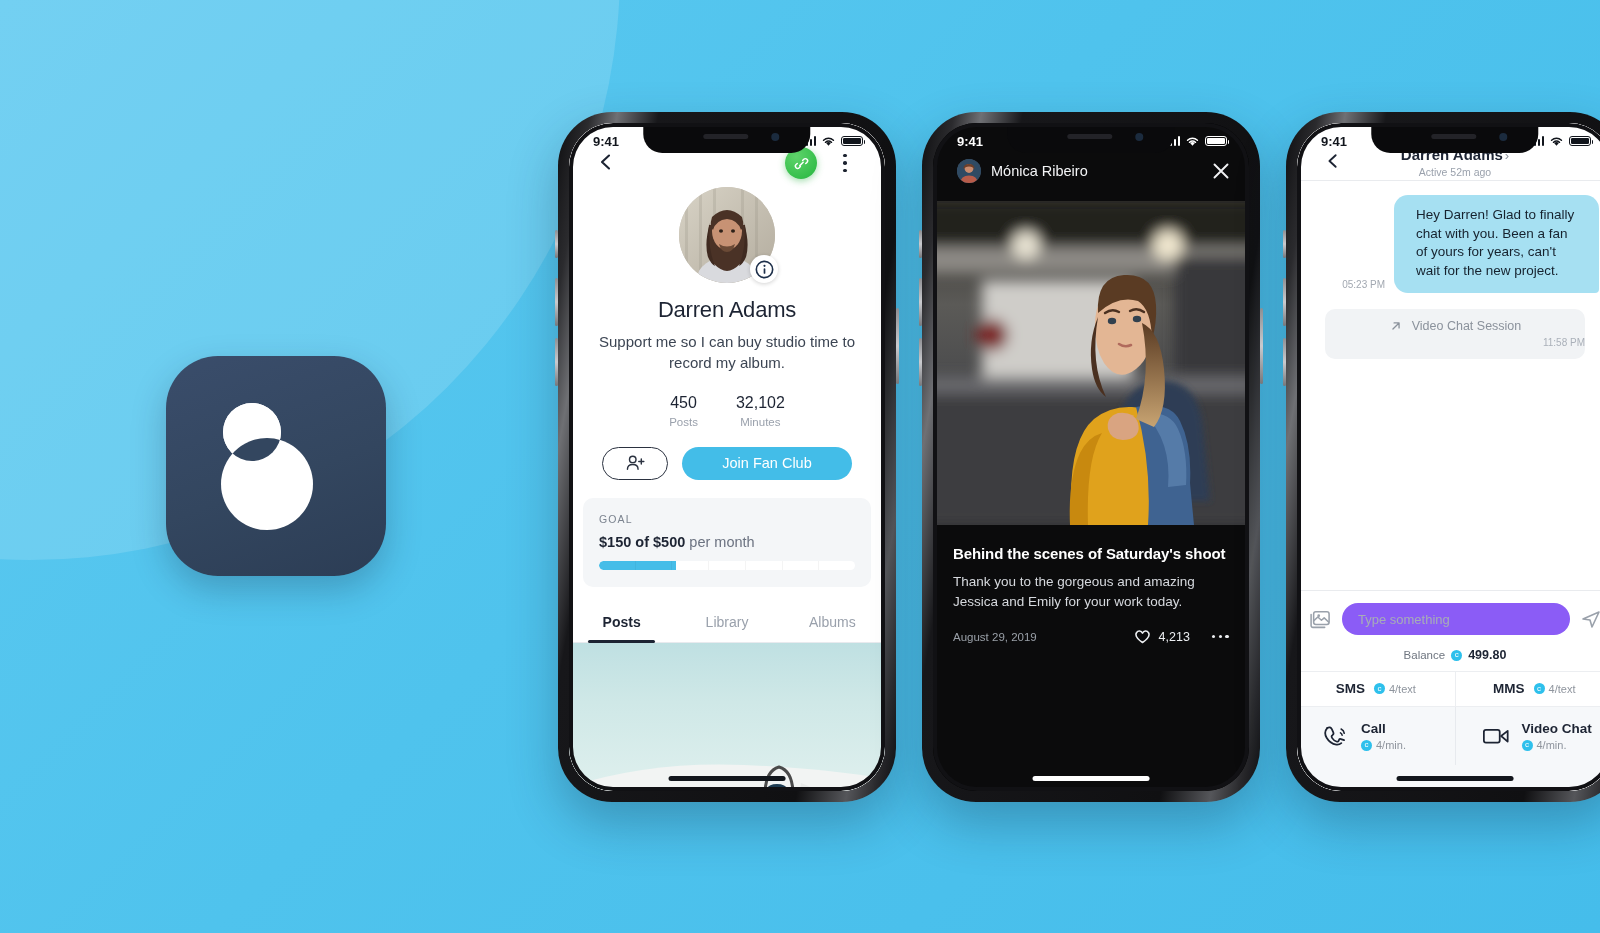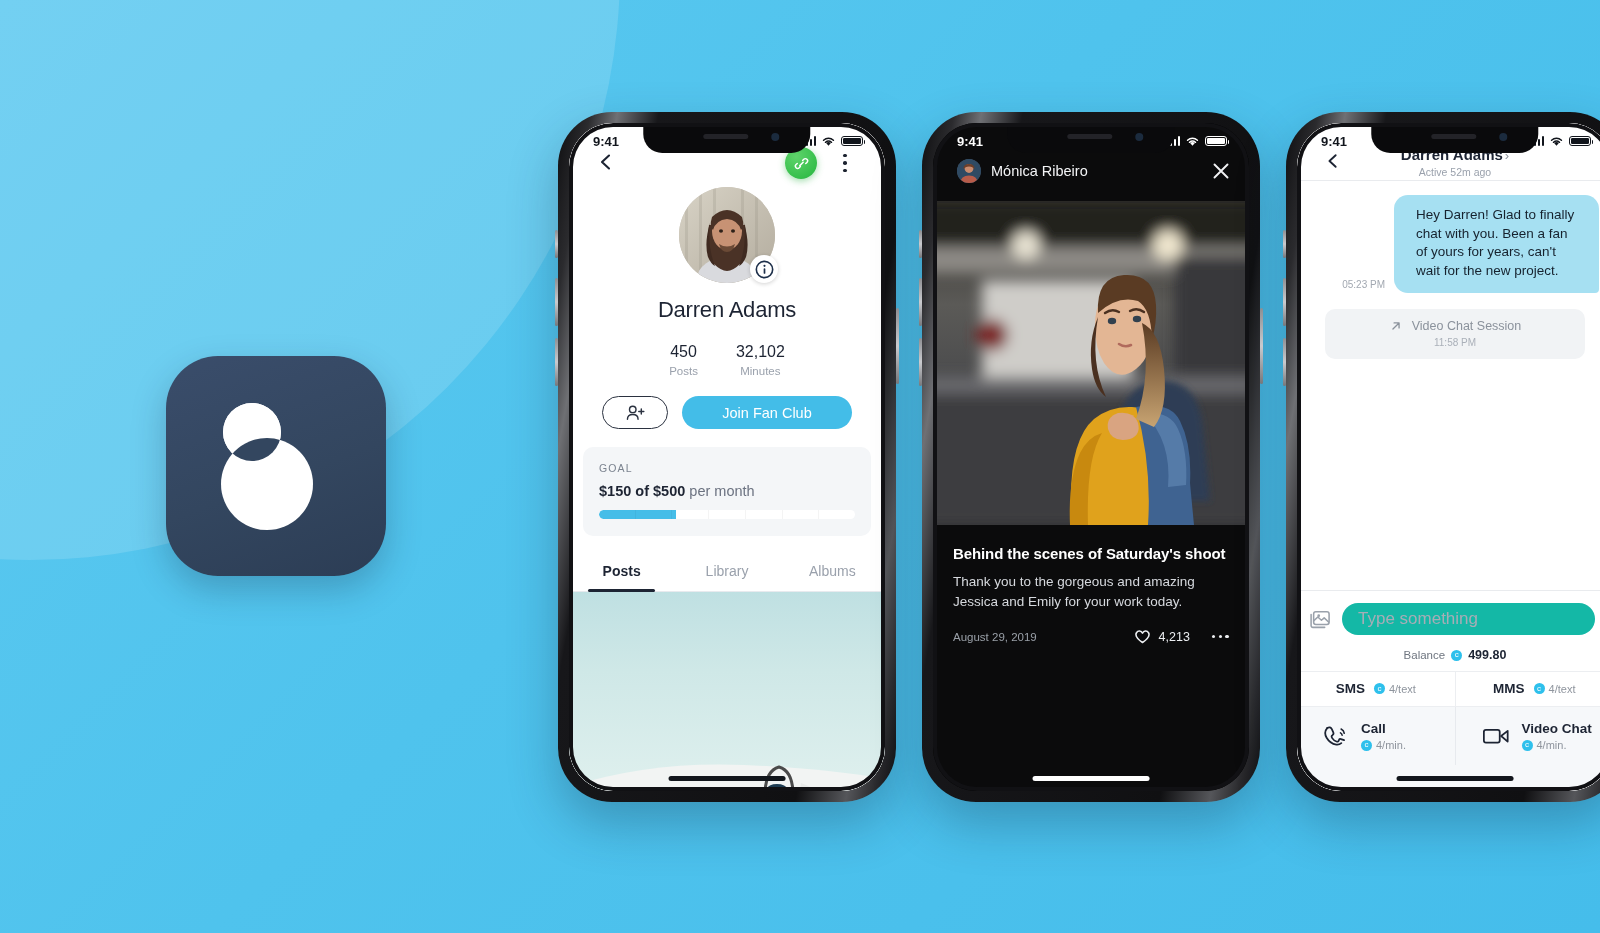--- a/index.html
+++ b/index.html
@@ -246,37 +246,37 @@
   .bubble {
     max-width: 205px; padding: 11px 22px 12px; font-size:13.5px; line-height:1.38;
     position:relative;
   }
   .bubble.out { background:#a6e0f2; color:#16222e; border-radius:14px 14px 4px 14px; }
   .bubble.in  { background:#e9eaec; color:#1d2433; border-radius:14px 14px 14px 4px; }
   .stamp { font-size:10px; color:#a2a8b1; padding-bottom:3px; }
   .stamp.left { margin-right:9px; }
   .stamp.right { margin-left:9px; }
   .session {
-    background:#f1f3f5; border-radius:10px; padding:10px 0 11px; text-align:center;
+    background:#f1f3f5; border-radius:10px; padding:10px 0 11px; text-align:right;
     margin: 2px 14px 0;
   }
   .session .line1 {
     font-size:12.5px; color:#8b929c; display:flex; align-items:center;
     justify-content:center; gap:9px;
   }
   .session .line2 { font-size:10px; color:#aab0b9; margin-top:4px; }
 
   .p3-compose {
     flex:none; border-top:1px solid #e9ebee; padding:12px 12px 9px;
     display:flex; align-items:center; gap:11px;
   }
   .img-icon { width:22px; height:20px; flex:none; }
   .p3-input {
-    flex:1; height:32px; border-radius:16px; background:#14b8a6; border:none;
-    padding:0 16px; font-size:17px; color:#1d2433;
+    flex:1; height:32px; border-radius:16px; background:#8b5cf6; border:none;
+    padding:0 16px; font-size:13px; color:#1d2433;
     font-family:"Liberation Sans",sans-serif;
   }
   .p3-input::placeholder { color:#a7adb6; }
   .send-icon { width:20px; height:20px; flex:none; }
 
   .p3-balance {
     text-align:center; font-size:11.5px; color:#6f7680; padding: 4px 0 9px;
     display:flex; align-items:center; justify-content:center; gap:6px;
   }
   .coin {
@@ -425,20 +425,21 @@
         <div class="info-badge">
           <svg width="19" height="19" viewBox="0 0 20 20">
             <circle cx="10" cy="10" r="8.6" fill="none" stroke="#1d2f4a" stroke-width="1.7"></circle>
             <circle cx="10" cy="6.1" r="1.15" fill="#1d2f4a"></circle>
             <rect x="9.1" y="8.6" width="1.8" height="6" rx="0.9" fill="#1d2f4a"></rect>
           </svg>
         </div>
       </div>
 
       <div class="p1-name">Darren Adams</div>
+      <div class="p1-bio">Support me so I can buy studio time to record my album.</div>
 
       <div class="p1-stats">
         <div class="stat">
           <div class="val">450</div>
           <div class="lbl">Posts</div>
         </div>
         <div class="stat">
           <div class="val">32,102</div>
           <div class="lbl">Minutes</div>
         </div>

